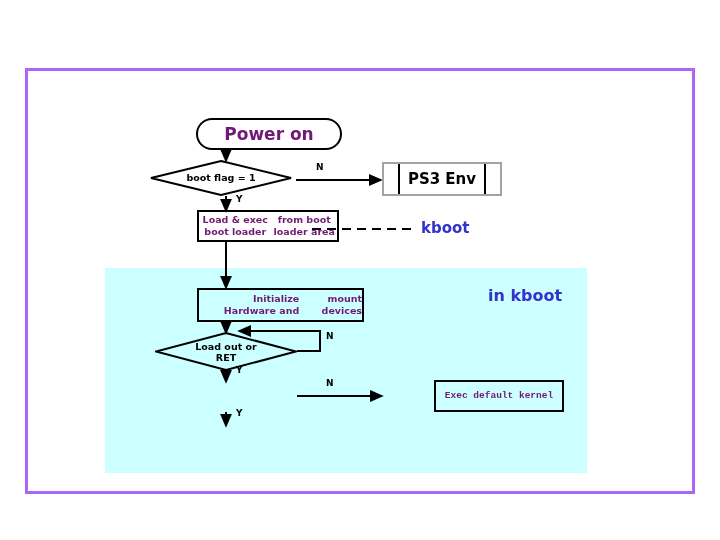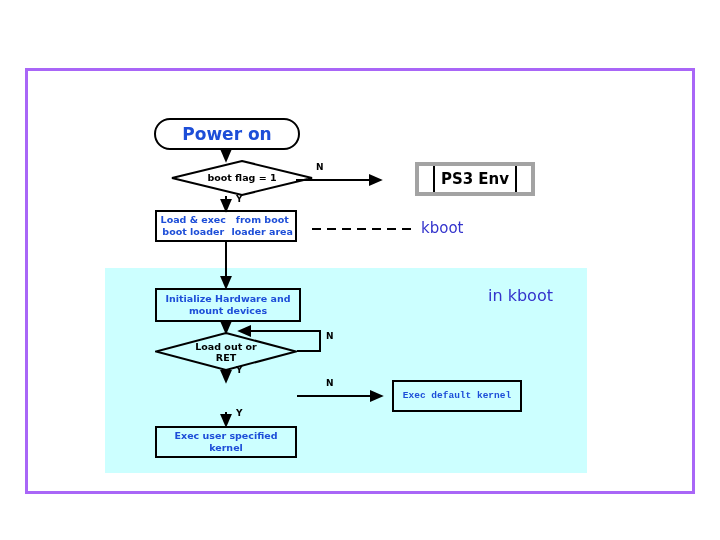--- a/index.html
+++ b/index.html
@@ -35,47 +35,47 @@
     background: #ccffff;
   }
   
   .node {
     position: absolute;
     box-sizing: border-box;
     display: flex;
     align-items: center;
     justify-content: center;
     text-align: center;
-    color: #1d4ed8;
+    color: #701a75;
+    margin-left: 42px;
   }
   .proc {
     border: 2px solid #000000;
     background: transparent;
     font-size: 9.5px;
     font-weight: bold;
     line-height: 1.25;
   }
   .terminator {
     border: 2px solid #000000;
     border-radius: 999px;
     background: #ffffff;
     font-size: 17px;
     font-weight: bold;
   }
   .predef {
-    border: 4px solid #a3a3a3;
+    border: 2px solid #a3a3a3;
     background: #ffffff;
     font-size: 15px;
     font-weight: bold;
     position: absolute;
     box-sizing: border-box;
     display: flex;
     align-items: center;
     justify-content: center;
-    margin-left: 33px;
   }
   .predef::before, .predef::after {
     content: "";
     position: absolute;
     top: 0;
     bottom: 0;
     width: 0;
     border-left: 2px solid #000000;
   }
   .predef::before { left: 14px; }
@@ -103,21 +103,21 @@
     position: absolute;
     font-size: 9px;
     font-weight: bold;
     color: #000000;
   }
 
   
   .annot {
     position: absolute;
     font-size: 15px;
-    font-weight: normal;
+    font-weight: bold;
     color: #3333cc;
   }
   .annot.big { font-size: 16px; }
 
   
   #wires {
     position: absolute;
     left: 0; top: 0;
     width: 720px;
     height: 540px;
@@ -158,59 +158,56 @@
 
     <line x1="297" y1="396" x2="381" y2="396" stroke="#000" stroke-width="2" marker-end="url(#arrowhead)"></line>
 
     <line x1="226" y1="412" x2="226" y2="425" stroke="#000" stroke-width="2" marker-end="url(#arrowhead)"></line>
   </svg>
 
   <div class="node terminator" style="left:154px; top:118px; width:146px; height:32px;">
     <span>Power on</span>
   </div>
 
-  <div class="diamond-wrap" style="left:171px; top:160px; width:142px; height:36px;">
+  <div class="diamond-wrap" style="left:150px; top:160px; width:142px; height:36px;">
     <svg width="142" height="36" viewBox="0 0 142 36">
       <polygon points="71,1 141,18 71,35 1,18" fill="none" stroke="#000" stroke-width="2"></polygon>
     </svg>
     <div class="diamond-label">boot flag = 1</div>
   </div>
 
   <div class="predef" style="left:382px; top:162px; width:120px; height:34px;">
     <span>PS3 Env</span>
   </div>
 
   <div class="node proc" style="left:155px; top:210px; width:142px; height:32px; flex-direction:row;">
     <span>Load &amp; exec boot loader</span>
     <span>from boot loader area</span>
   </div>
 
-  <div class="node proc" style="left:155px; top:288px; width:146px; height:34px; flex-direction:column; background:transparent;">
+  <div class="node proc" style="left:155px; top:288px; width:167px; height:34px; flex-direction:row; background:transparent;text-align:right;">
     <span>Initialize Hardware and</span>
     <span>mount devices</span>
   </div>
 
   <div class="diamond-wrap" style="left:155px; top:332px; width:142px; height:39px;">
     <svg width="142" height="39" viewBox="0 0 142 39">
       <polygon points="71,1 141,19.5 71,38 1,19.5" fill="none" stroke="#000" stroke-width="2"></polygon>
     </svg>
     <div class="diamond-label">
       <span>Load out or</span><br>
       <span>RET</span>
     </div>
   </div>
 
 
   <div class="node proc" style="left:392px; top:380px; width:130px; height:32px;font-family:Liberation Mono, monospace;">
     <span>Exec default kernel</span>
   </div>
 
-  <div class="node proc" style="left:155px; top:426px; width:142px; height:32px;">
-    <span>Exec user specified kernel</span>
-  </div>
 
   <div class="edge-label" style="left:316px; top:162px;">N</div>
   <div class="edge-label" style="left:236px; top:194px;">Y</div>
 
   <div class="edge-label" style="left:326px; top:331px;">N</div>
   <div class="edge-label" style="left:236px; top:365px;">Y</div>
 
   <div class="edge-label" style="left:326px; top:378px;">N</div>
   <div class="edge-label" style="left:236px; top:408px;">Y</div>
 

